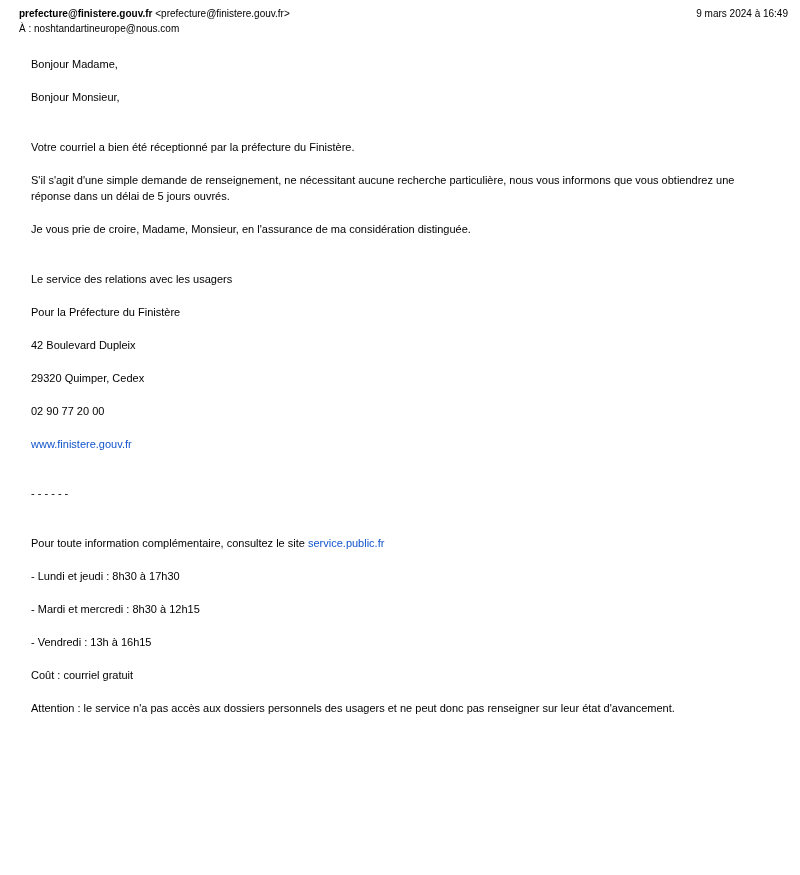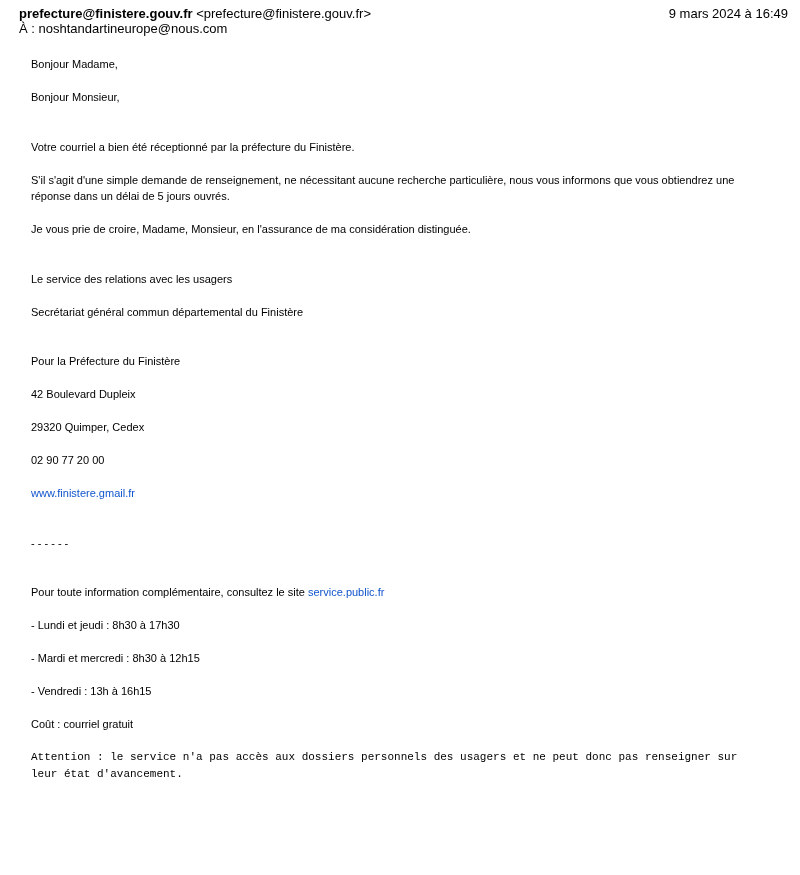--- a/index.html
+++ b/index.html
@@ -16,42 +16,42 @@
   }
   .page {
     width: 800px;
     height: 875px;
     background: var(--bg-color);
     overflow: hidden;
   }
   
   .mail-header {
     padding: 6px 12px 0 19px;
-    font-size: 13px;
+    font-size: 10px;
     line-height: 15px;
   }
   .mail-header .header-row {
     display: flex;
     justify-content: space-between;
     align-items: flex-start;
   }
   .from-name { font-weight: bold; }
   .from-addr { font-weight: normal; }
   .msg-date { white-space: nowrap; }
   
   .mail-body {
     margin: 20px 44px 0 31px;
     font-size: 11px;
     line-height: 16.5px;
   }
   .mail-body p {
     margin: 0 0 16.5px 0;
   }
   .mail-body p.gap2 { margin-bottom: 33px; }
-  .mail-body p.gap0 { margin-bottom: 0; font-family: Liberation Mono, monospace; }
+  .mail-body p.gap0 { margin-bottom: 0; }
   a.link {
     color: var(--link-color);
     text-decoration: none;
     cursor: pointer;
   }
 </style>
 </head>
 <body>
 
 <div class="page">
@@ -69,27 +69,26 @@
 
   <div class="mail-body">
     <p>Bonjour Madame,</p>
     <p class="gap2">Bonjour Monsieur,</p>
 
     <p>Votre courriel a bien été réceptionné par la préfecture du Finistère.</p>
     <p>S'il s'agit d'une simple demande de renseignement, ne nécessitant aucune recherche particulière, nous vous informons que vous obtiendrez une réponse dans un délai de 5 jours ouvrés.</p>
     <p class="gap2">Je vous prie de croire, Madame, Monsieur, en l'assurance de ma considération distinguée.</p>
 
     <p>Le service des relations avec les usagers</p>
-    <p class="gap2">Secrétariat général commun départemental du Finistère</p>
 
     <p>Pour la Préfecture du Finistère</p>
     <p>42 Boulevard Dupleix</p>
     <p>29320 Quimper, Cedex</p>
     <p>02 90 77 20 00</p>
-    <p class="gap2"><a class="link">www.finistere.gmail.fr</a></p>
+    <p class="gap2"><a class="link">www.finistere.gouv.fr</a></p>
 
     <p class="gap2">- - - - - -</p>
 
     <p><span>Pour toute information complémentaire, consultez le site </span><a class="link">service.public.fr</a></p>
 
     <p>- Lundi et jeudi : 8h30 à 17h30</p>
     <p>- Mardi et mercredi : 8h30 à 12h15</p>
     <p>- Vendredi : 13h à 16h15</p>
 
     <p>Coût : courriel gratuit</p>

